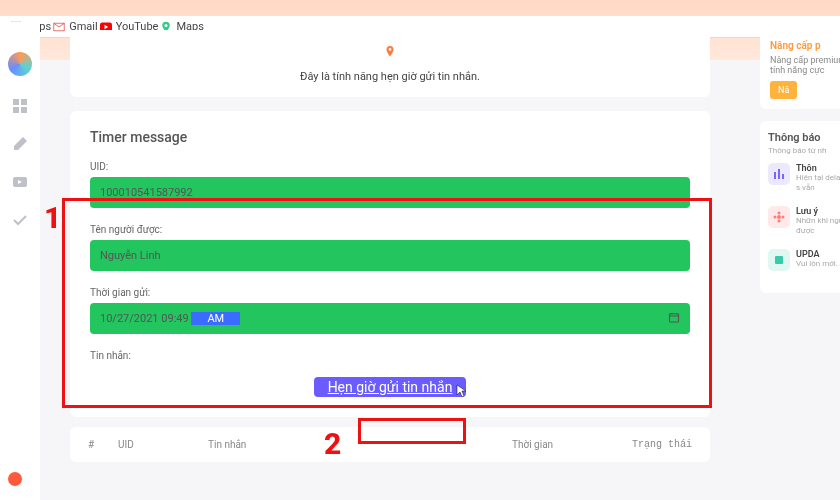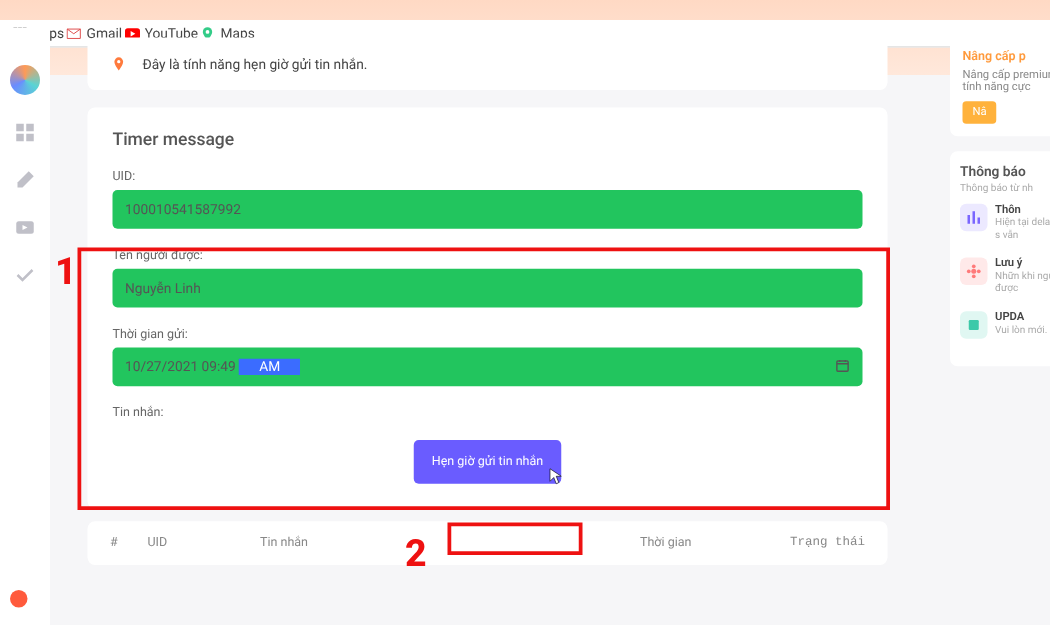--- a/index.html
+++ b/index.html
@@ -10,42 +10,42 @@
 .bm-item { display: flex; align-items: center; gap: 4px; cursor: pointer; }
 .bm-icon { width: 12px; height: 12px; display: inline-block; }
 
 .sidebar { position: absolute; left: 0; top: 22px; bottom: 0; width: 40px; background: #fff; display: flex; flex-direction: column; align-items: center; padding-top: 30px; gap: 22px; }
 .logo { width: 24px; height: 24px; border-radius: 50%; background: conic-gradient(#ff9a56,#5ad4d4,#6a8cff,#ff9a56); }
 .side-icon { width: 16px; height: 16px; color: #c0c0c8; cursor: pointer; }
 .fab { position: absolute; bottom: 14px; left: 8px; width: 14px; height: 14px; border-radius: 50%; background: #ff5a3c; cursor: pointer; }
 
 .page { position: absolute; left: 40px; right: 0; top: 22px; bottom: 0; padding: 8px 10px 0 30px; overflow: hidden; }
 
-.banner { background: #fff; border-radius: 6px; padding: 14px 18px; display: flex; align-items: center; gap: 12px; margin-bottom: 14px; width: 640px; }
+.banner { background: #fff; border-radius: 6px; padding: 14px 18px; display: flex; align-items: center; gap: 12px; margin-bottom: 14px; width: 640px; flex-direction: column; }
 .banner-icon { width: 14px; height: 14px; color: #ff7a3c; }
 .banner-text { font-size: 11px; color: #444; }
 
 .card { background: #fff; border-radius: 6px; padding: 18px 20px 20px; width: 640px; }
 .card-title { font-size: 14px; color: #555; font-weight: 500; }
 .card-sub { font-size: 10px; color: #aaa; margin: 2px 0 12px; }
 .field-label { font-size: 10px; color: #666; margin: 16px 0 5px; }
 .field-input { width: 100%; background: #22c55e; border: none; border-radius: 4px; padding: 9px 10px; font-size: 11px; color: #555; }
 .datetime-wrap { position: relative; }
 .dt-value { display: inline-block; }
 .dt-highlight { background: #3b6cff; color: #fff; padding: 0 16px; }
 .calendar-ic { position: absolute; right: 10px; top: 50%; transform: translateY(-50%); color: #555; }
 
 .highlight-box { border: 3px solid #e11; position: absolute; pointer-events: none; }
 .hl1 { left: 62px; top: 198px; width: 650px; height: 210px; }
 .hl2 { left: 358px; top: 418px; width: 108px; height: 26px; }
 .ann { font-size: 30px; font-weight: 800; color: #e11; position: absolute; pointer-events: none; }
 .ann1 { left: 44px; top: 200px; }
 .ann2 { left: 324px; top: 426px; }
 
-.submit-btn { display: block; margin: 16px auto 0; background: #6a5cff; color: #fff; border: none; border-radius: 4px; padding: 12px 14px; font-size: 10px; cursor: pointer; position: relative; }
+.submit-btn { display: block; margin: 16px auto 0; background: #6a5cff; color: #fff; border: none; border-radius: 4px; padding: 2px 14px; font-size: 14px; cursor: pointer; position: relative; text-decoration: underline; }
 .cursor-ic { position: absolute; right: -2px; bottom: -4px; color: #fff; }
 
 .table-head { background: #fff; border-radius: 6px; margin-top: 10px; display: flex; padding: 12px 18px; font-size: 10px; color: #888; width: 640px; }
 .th1 { width: 30px; } .th2 { width: 90px; } .th3 { flex: 1; } .th4 { width: 120px; } .th5 { width: 60px; text-align: left; font-family: Liberation Mono, monospace; }
 
 .right-col { position: absolute; right: -30px; top: 8px; width: 110px; display: flex; flex-direction: column; gap: 12px; }
 .upgrade-box { background: #fff; border-radius: 6px; padding: 10px; font-size: 9px; color: #888; }
 .upgrade-title { color: #ff9a3c; font-weight: 600; font-size: 10px; margin-bottom: 4px; }
 .up-btn { display: inline-block; margin-top: 6px; background: #ffb23c; color: #fff; padding: 4px 8px; border-radius: 3px; font-size: 9px; }
 .notif-box { background: #fff; border-radius: 6px; padding: 10px 8px; font-size: 9px; color: #888; }

